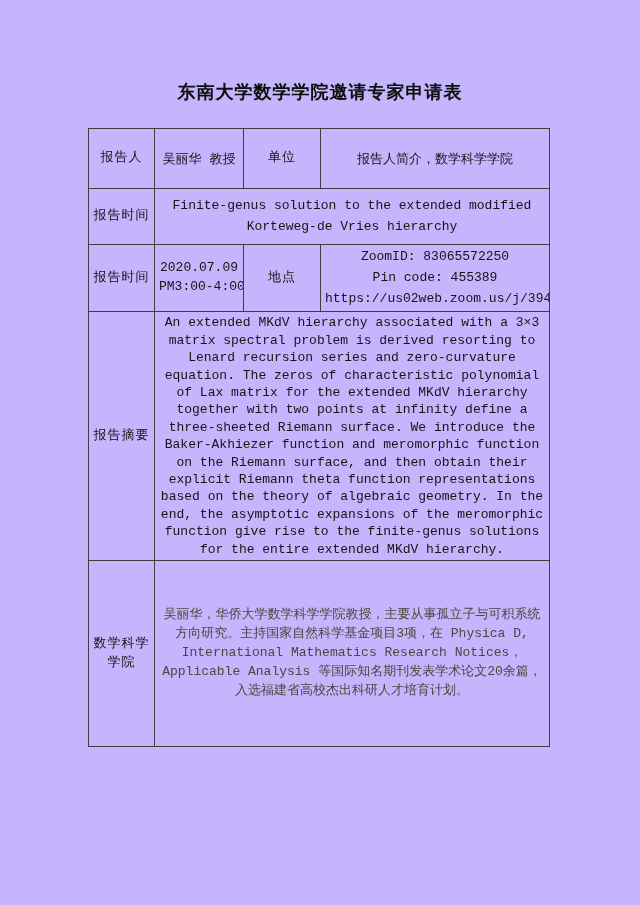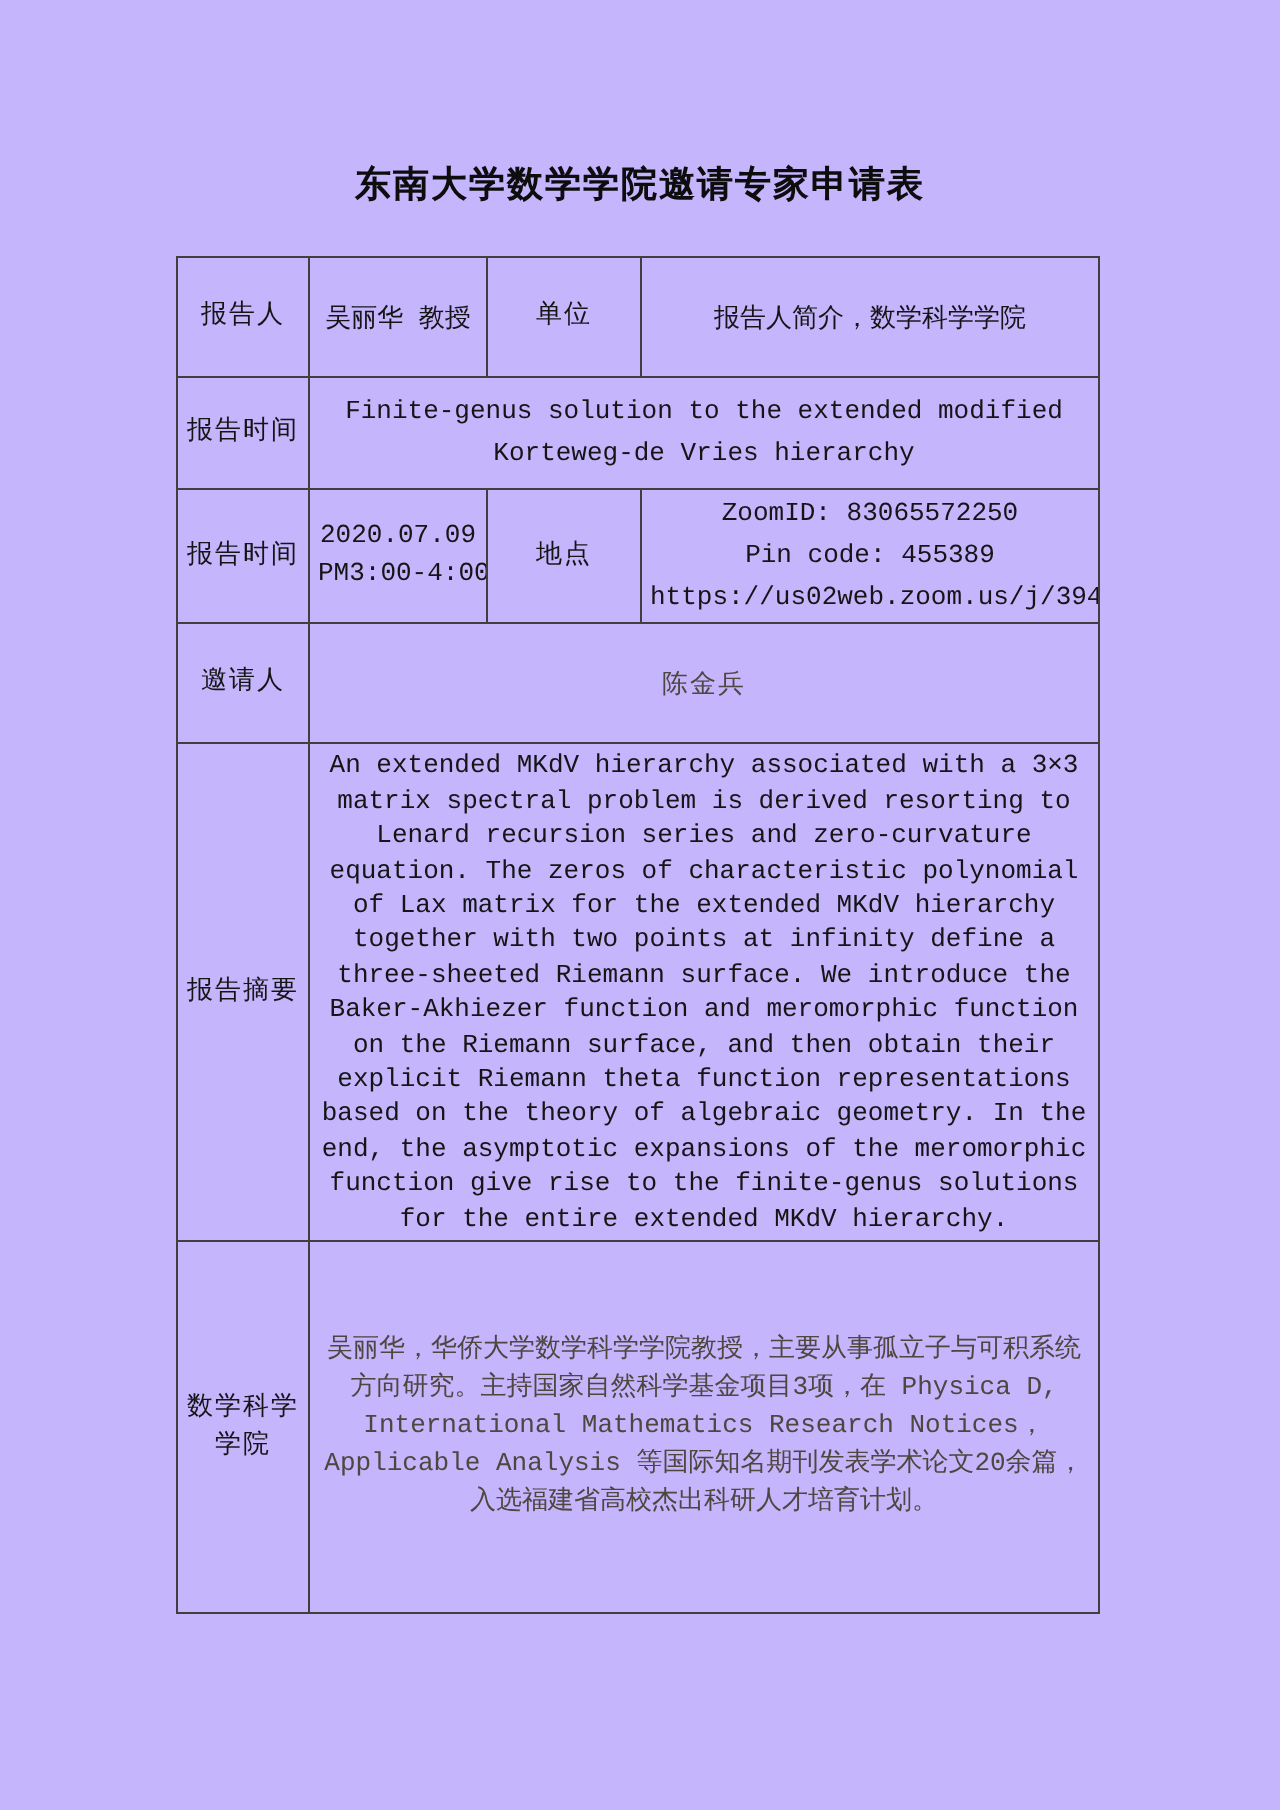--- a/index.html
+++ b/index.html
@@ -132,24 +132,20 @@
         <div class="nowrap">PM3:00-4:00</div>
       </td>
       <td class="label-cell">地点</td>
       <td class="place-value-cell">
         <div>ZoomID: 83065572250</div>
         <div>Pin code: 455389</div>
         <div class="nowrap">https://us02web.zoom.us/j/39472800180</div>
       </td>
     </tr>
 
-    <tr class="row-inviter">
-      <td class="label-cell">邀请人</td>
-      <td colspan="3" class="inviter-value-cell">陈金兵</td>
-    </tr>
 
     <tr class="row-abstract">
       <td class="label-cell">报告摘要</td>
       <td colspan="3" class="abstract-cell">An extended MKdV hierarchy associated with a  3×3  matrix spectral problem is derived resorting to Lenard recursion series and zero-curvature equation. The zeros of characteristic polynomial of Lax matrix for the extended MKdV hierarchy together with two points at infinity define a three-sheeted Riemann surface. We introduce the Baker-Akhiezer function and meromorphic function on the Riemann surface, and then obtain their explicit Riemann theta function representations based on the theory of algebraic geometry. In the end, the asymptotic expansions of the meromorphic function give rise to the finite-genus solutions for the entire extended MKdV hierarchy.</td>
     </tr>
 
     <tr class="row-bio">
       <td class="label-cell">数学科学学院</td>
       <td colspan="3" class="bio-cell">吴丽华，华侨大学数学科学学院教授，主要从事孤立子与可积系统方向研究。主持国家自然科学基金项目3项，在 Physica D, International Mathematics Research Notices，Applicable Analysis 等国际知名期刊发表学术论文20余篇，入选福建省高校杰出科研人才培育计划。</td>
     </tr>

